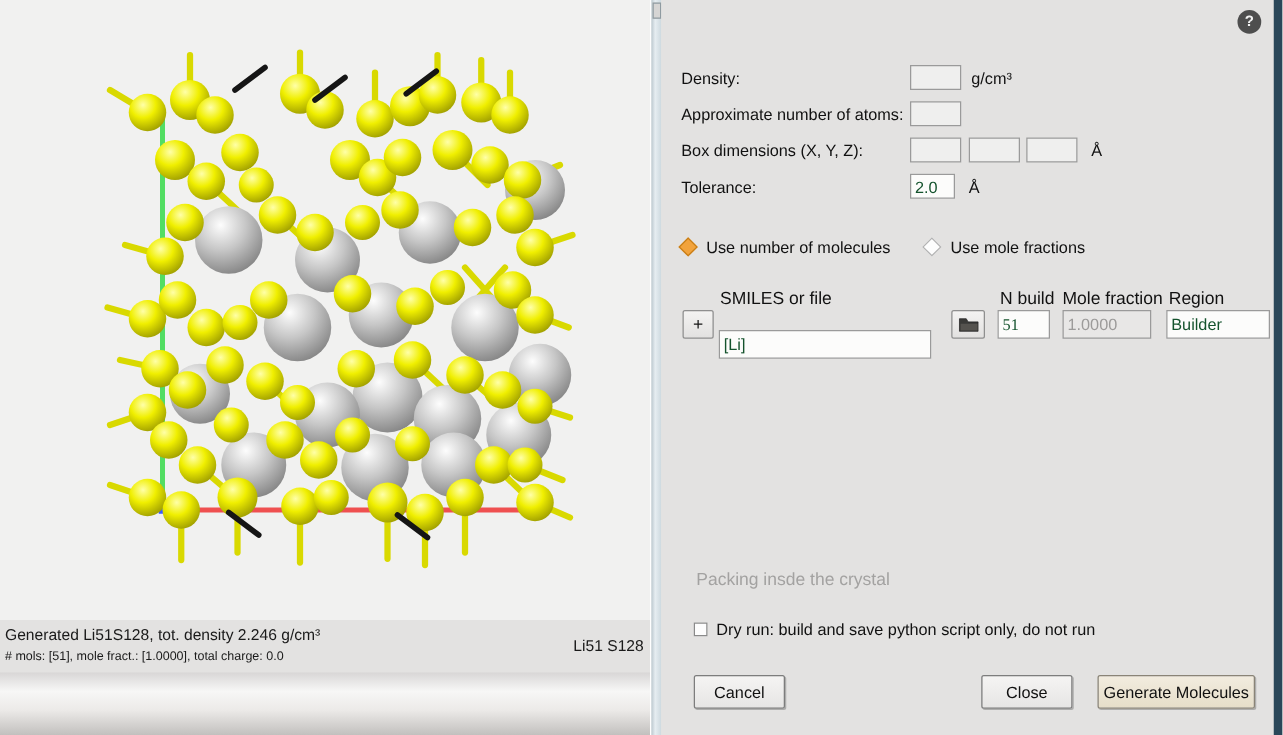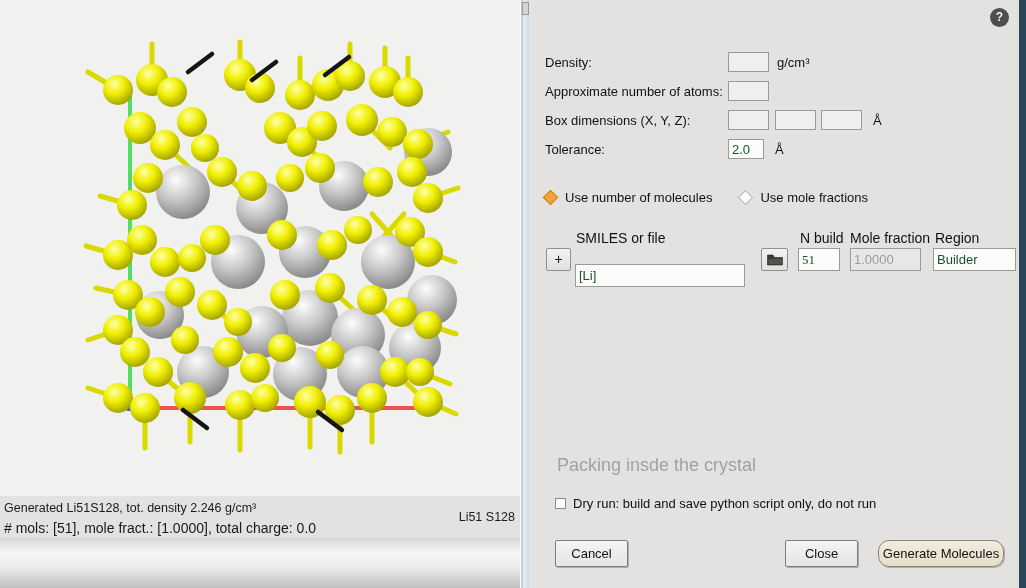--- a/index.html
+++ b/index.html
@@ -3,21 +3,21 @@
 <meta charset="utf-8">
 <style>
   * { margin:0; padding:0; box-sizing:border-box; }
   html,body { width:1026px; height:588px; overflow:hidden; }
   body { font-family:"Liberation Sans","DejaVu Sans",sans-serif; background:#e3e2e1; position:relative; }
 
   
   .viewport { position:absolute; left:0; top:0; width:520px; height:496px; background:#f1f1f0; }
   .scene-svg { position:absolute; left:0; top:0; }
   .status-line1 { position:absolute; left:4px; top:501px; font-size:12.5px; color:#1a1a1a; }
-  .status-line2 { position:absolute; left:4px; top:520px; font-size:14px; color:#1a1a1a;text-align:center; }
+  .status-line2 { position:absolute; left:4px; top:520px; font-size:10px; color:#1a1a1a;text-align:center; }
   .structure-label { position:absolute; right:5px; top:510px; font-size:12.5px; color:#1a1a1a; }
 
   
   .toolbar-zone { position:absolute; left:0; top:538px; width:520px; height:50px;
     background:linear-gradient(180deg,#d8d6d6 0%,#f7f7f6 30%,#eceae8 60%,#c2c0be 100%); }
 
   
   .splitter { position:absolute; left:520px; top:0; width:9px; height:588px;
     background:linear-gradient(90deg,#b9c6cd,#e6edf1 40%,#cdd9df); border-left:1px solid #fff; }
   .splitter-handle { position:absolute; left:1px; top:2px; width:7px; height:13px;
@@ -40,30 +40,30 @@
   .diamond { width:11px; height:11px; transform:rotate(45deg); background:#fdfdfd; border:1px solid #b3b3b3; margin-right:9px; cursor:pointer; }
   .diamond.sel { background:#f2a33c; border-color:#c87e17; }
   .radio-label { margin-right:0; cursor:pointer; }
 
   .tbl-header { position:absolute; font-size:14px; color:#111; }
   .add-btn { position:absolute; left:17px; top:248px; width:25px; height:23px; border:1px solid #8f8f8f;
     background:linear-gradient(#f4f3f2,#e2e1e0); font-size:14px; text-align:center; line-height:21px; cursor:pointer; border-radius:2px; }
   .folder-btn { position:absolute; left:232px; top:248px; width:27px; height:23px; border:1px solid #8f8f8f;
     background:linear-gradient(#f4f3f2,#e2e1e0); cursor:pointer; border-radius:2px; display:flex; align-items:center; justify-content:center; }
 
-  .hint-text { position:absolute; left:28px; top:455px; color:#a3a2a1; font-size:18px; }
+  .hint-text { position:absolute; left:28px; top:455px; color:#a3a2a1; font-size:14px; }
   .dryrun-row { position:absolute; left:26px; top:496px; display:flex; align-items:center; }
   .checkbox { width:11px; height:11px; background:#fdfdfd; border:1px solid #8a8a8a; margin-right:7px; cursor:pointer; }
 
   .btn { position:absolute; top:540px; height:27px; border:1px solid #7d7d7d; border-radius:2px;
     background:linear-gradient(#f5f4f3,#e6e5e4); font-size:13px; font-family:"Liberation Sans","DejaVu Sans",sans-serif;
     cursor:pointer; color:#111; box-shadow:1px 1px 0 rgba(120,120,120,.5); }
   .btn-cancel { left:26px; width:73px; }
   .btn-close { left:256px; width:73px; }
-  .btn-generate { left:349px; width:126px; background:linear-gradient(#f2ecdf,#e6dec9); border-color:#8a8477;border-radius:11px; }
+  .btn-generate { left:349px; width:126px; background:linear-gradient(#f2ecdf,#e6dec9); border-color:#8a8477; }
 
   .edge-strip { position:absolute; left:1019px; top:0; width:7px; height:588px; background:#2a4759; }
 </style>
 </head>
 <body>
 
 <div class="viewport">
   <svg id="scene" class="scene-svg" width="520" height="540">
     <defs>
       <radialGradient id="gradY" cx="38%" cy="30%" r="75%">

